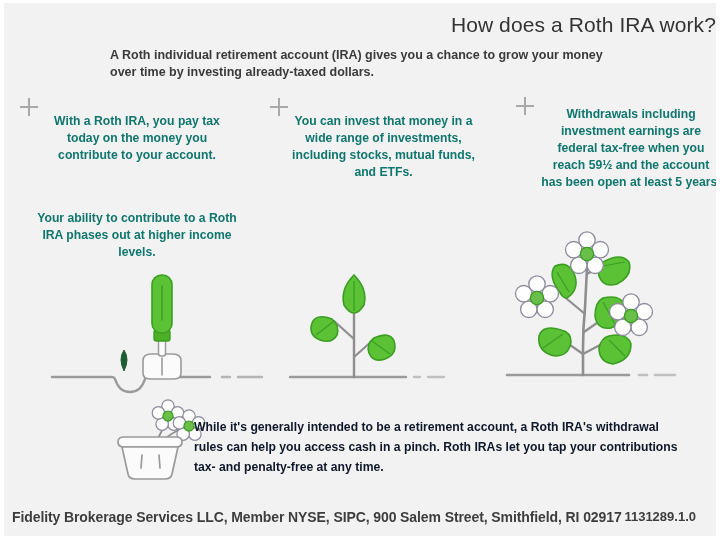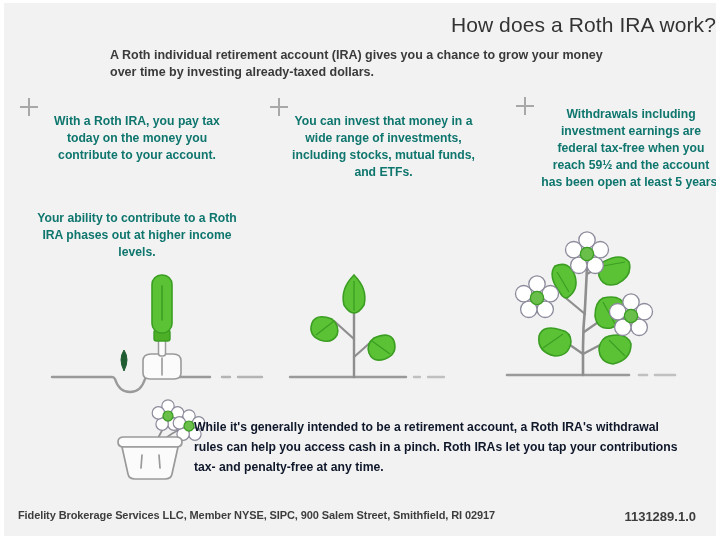--- a/index.html
+++ b/index.html
@@ -95,23 +95,23 @@
     text-align: left;
     font-size: 12.2px;
     line-height: 20px;
     font-weight: 600;
     color: #0f172a;
   }
 
   
   .footer-left {
     position: absolute;
-    left: 14px;
+    left: 8px;
     top: 506px;
-    font-size: 11px;
+    font-size: 14px;
     font-weight: 600;
     color: #3d3d3d;
     letter-spacing: -0.1px;
   }
   .footer-right {
     position: absolute;
     right: 20px;
     top: 506px;
     font-size: 13px;
     font-weight: 600;

